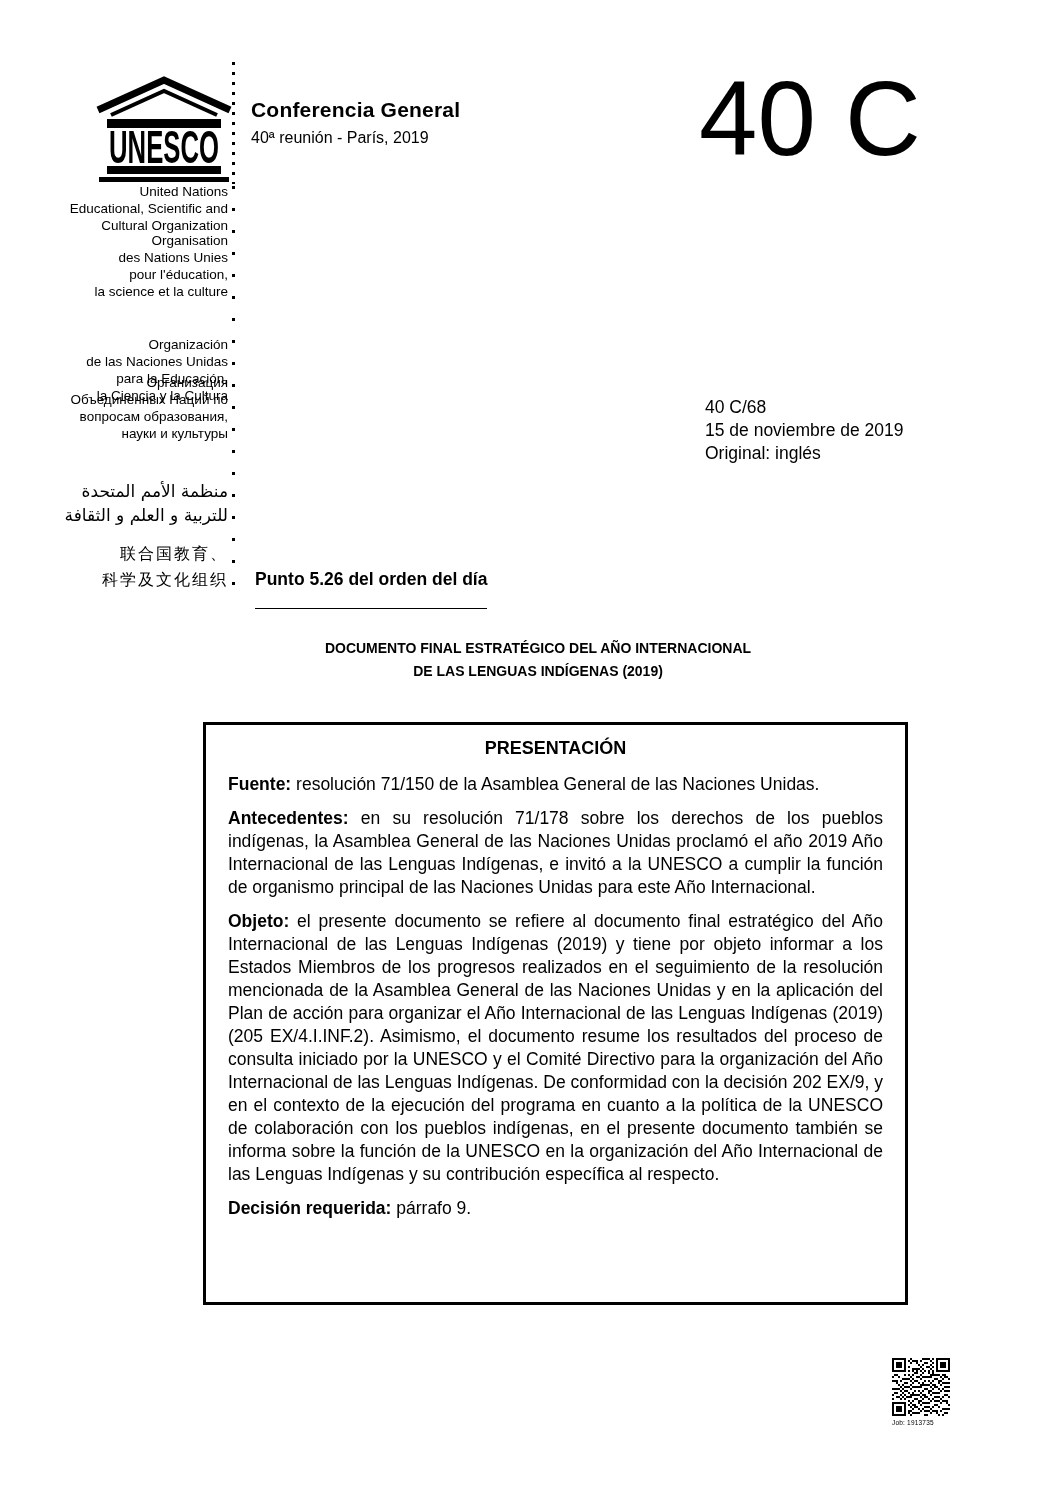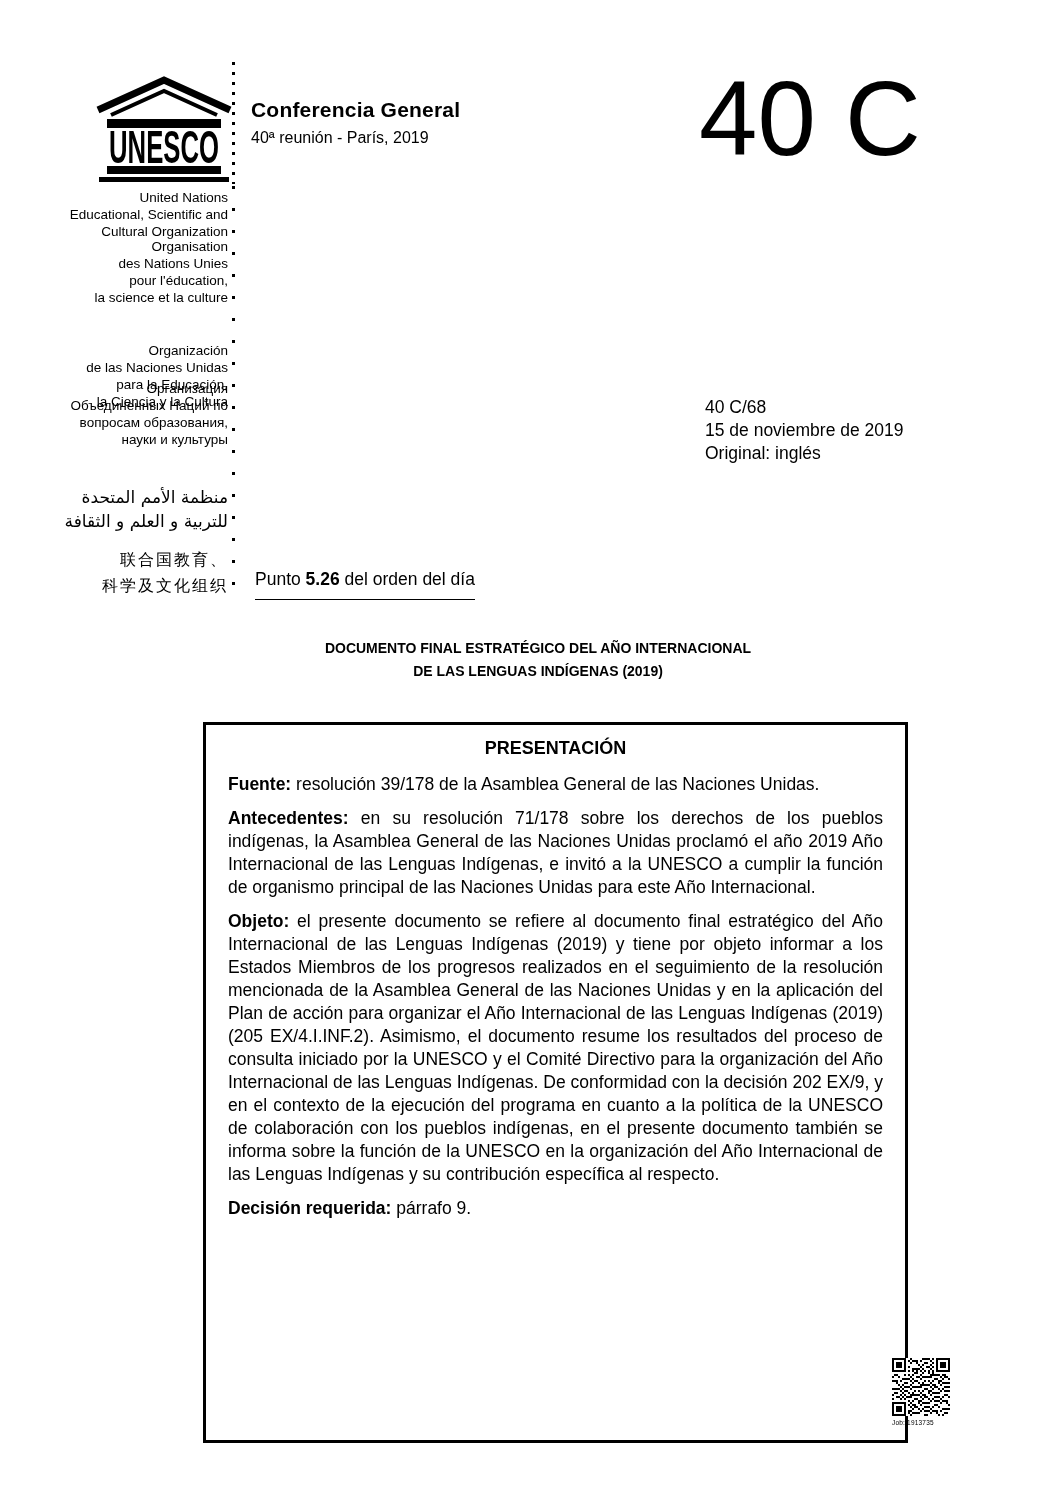--- a/index.html
+++ b/index.html
@@ -9,43 +9,43 @@
     font-family:"Liberation Sans",sans-serif;overflow:hidden;
   }
   .abs{position:absolute;}
 
   
   .logo{left:94px;top:76px;width:140px;height:106px;}
   .logo svg text{font-family:"Liberation Sans",sans-serif;}
 
   
   .orgcol{left:18px;width:210px;text-align:right;}
-  .org{white-space:pre-line;font-size:13.5px;line-height:17px;margin-top:6px;}
+  .org{white-space:pre-line;font-size:13.5px;line-height:17px;}
   .org.ar{font-family:"DejaVu Sans",sans-serif;font-size:17px;line-height:24px;direction:rtl;}
   .org.zh{font-size:16px;line-height:26px;letter-spacing:2px;text-align:right;}
 
   
   .dots{width:3px;background-image:repeating-linear-gradient(
       to bottom,#000 0,#000 3px,transparent 3px,transparent var(--p));}
 
   .conf-title{left:251px;top:98px;font-size:21px;font-weight:bold;letter-spacing:.2px;}
   .session{left:251px;top:129px;font-size:16px;}
 
   .big-code{left:699px;top:66px;font-size:105px;line-height:105px;font-weight:400;white-space:nowrap;}
 
   .doc-info{left:705px;top:396px;font-size:17.5px;line-height:23px;}
 
   .agenda{left:255px;top:569px;font-size:17.5px;}
-  .agenda .u{display:inline-block;border-bottom:1.5px solid #000;padding-bottom:9px;}
+  .agenda .u{display:inline-block;border-bottom:1.5px solid #000;padding-bottom:18px;font-weight:bold;}
 
   .doc-title{left:103px;top:637px;width:870px;text-align:center;
     font-size:14px;font-weight:bold;line-height:23px;}
 
   .pres-box{
-    left:203px;top:722px;width:705px;height:721px;box-sizing:border-box;
+    left:203px;top:722px;width:705px;height:583px;box-sizing:border-box;
     border:3px solid #000;padding:13px 22px 10px 22px;background:#fff;
   }
   .pres-heading{text-align:center;font-size:18px;font-weight:bold;margin:0 0 14px 0;}
   .pres-box p{margin:0 0 11px 0;font-size:17.5px;line-height:23px;text-align:justify;}
   .pres-box p:last-child{margin-bottom:15px;}
   .pres-box strong{font-weight:bold;}
 
   .qr{left:892px;top:1358px;width:58px;height:58px;}
   .qr svg{display:block;width:100%;height:100%;}
   .qr-caption{left:892px;top:1419px;font-size:6.5px;line-height:7px;letter-spacing:.2px;}
@@ -106,21 +106,21 @@
     <span class="u"><span>Punto</span> <strong>5.26</strong> <span>del orden del día</span></span>
   </div>
 
   <div class="abs doc-title">
     <div>DOCUMENTO FINAL ESTRATÉGICO DEL AÑO INTERNACIONAL</div>
     <div>DE LAS LENGUAS INDÍGENAS (2019)</div>
   </div>
 
   <div class="abs pres-box">
     <div class="pres-heading">PRESENTACIÓN</div>
-    <p><strong>Fuente:</strong> <span>resolución 39/178 de la Asamblea General de las Naciones Unidas.</span></p>
+    <p><strong>Fuente:</strong> <span>resolución 71/150 de la Asamblea General de las Naciones Unidas.</span></p>
     <p><strong>Antecedentes:</strong> <span>en su resolución 71/178 sobre los derechos de los pueblos indígenas, la Asamblea General de las Naciones Unidas proclamó el año 2019 Año Internacional de las Lenguas Indígenas, e invitó a la UNESCO a cumplir la función de organismo principal de las Naciones Unidas para este Año Internacional.</span></p>
     <p><strong>Objeto:</strong> <span>el presente documento se refiere al documento final estratégico del Año Internacional de las Lenguas Indígenas (2019) y tiene por objeto informar a los Estados Miembros de los progresos realizados en el seguimiento de la resolución mencionada de la Asamblea General de las Naciones Unidas y en la aplicación del Plan de acción para organizar el Año Internacional de las Lenguas Indígenas (2019) (205 EX/4.I.INF.2). Asimismo, el documento resume los resultados del proceso de consulta iniciado por la UNESCO y el Comité Directivo para la organización del Año Internacional de las Lenguas Indígenas. De conformidad con la decisión 202 EX/9, y en el contexto de la ejecución del programa en cuanto a la política de la UNESCO de colaboración con los pueblos indígenas, en el presente documento también se informa sobre la función de la UNESCO en la organización del Año Internacional de las Lenguas Indígenas y su contribución específica al respecto.</span></p>
     <p><strong>Decisión requerida:</strong> <span>párrafo 9.</span></p>
   </div>
 
   <div class="abs qr">
     <svg viewBox="0 0 29 29" shape-rendering="crispEdges">
       <rect x="0" y="0" width="29" height="29" fill="#fff"></rect>
       <g fill="#000">
 

